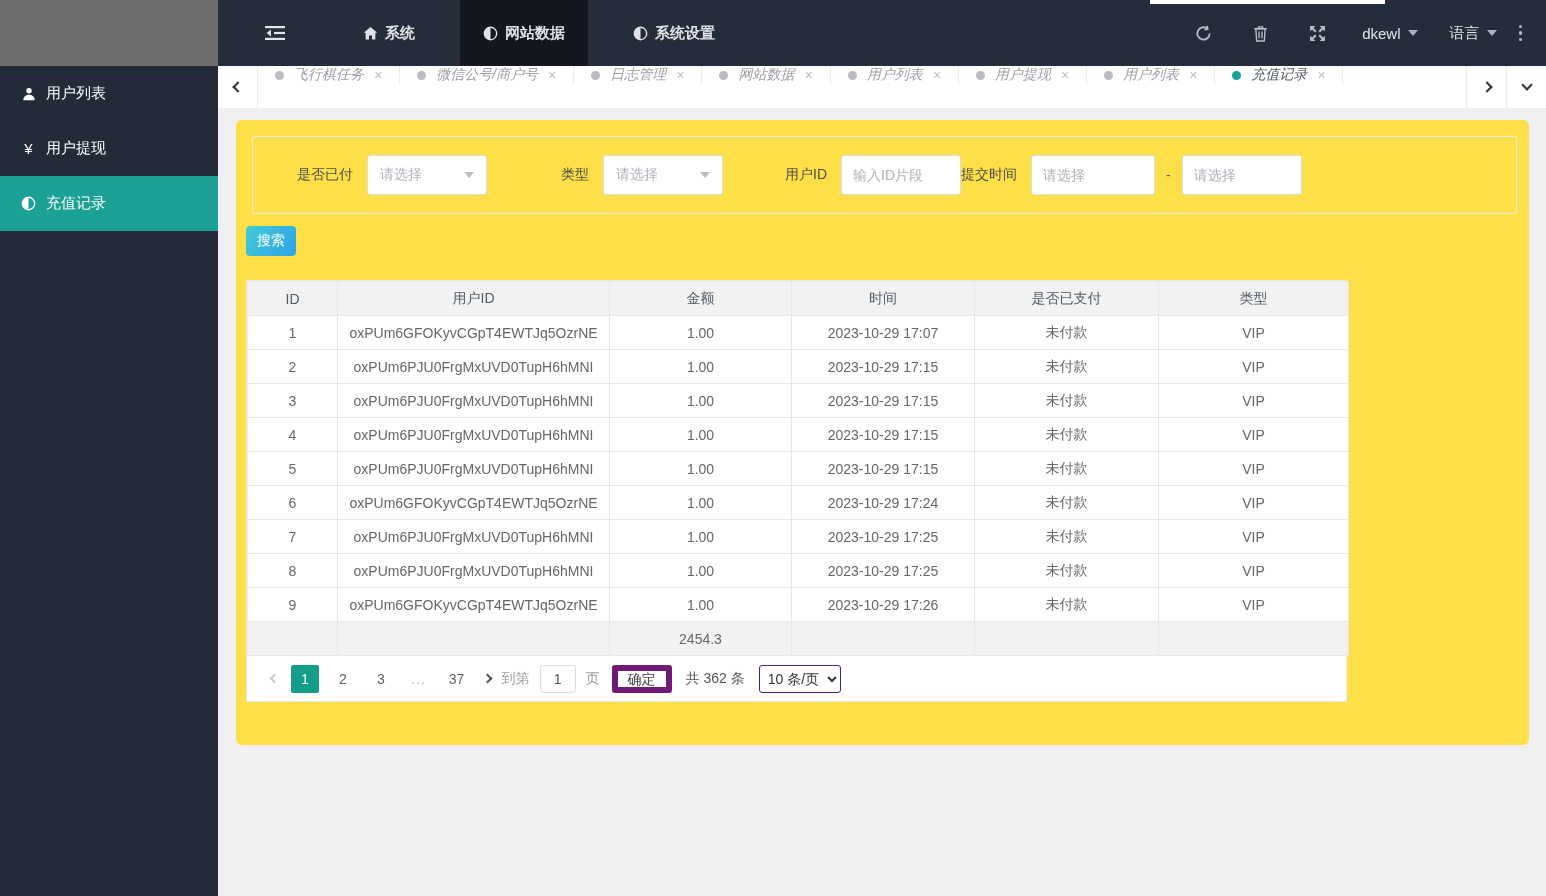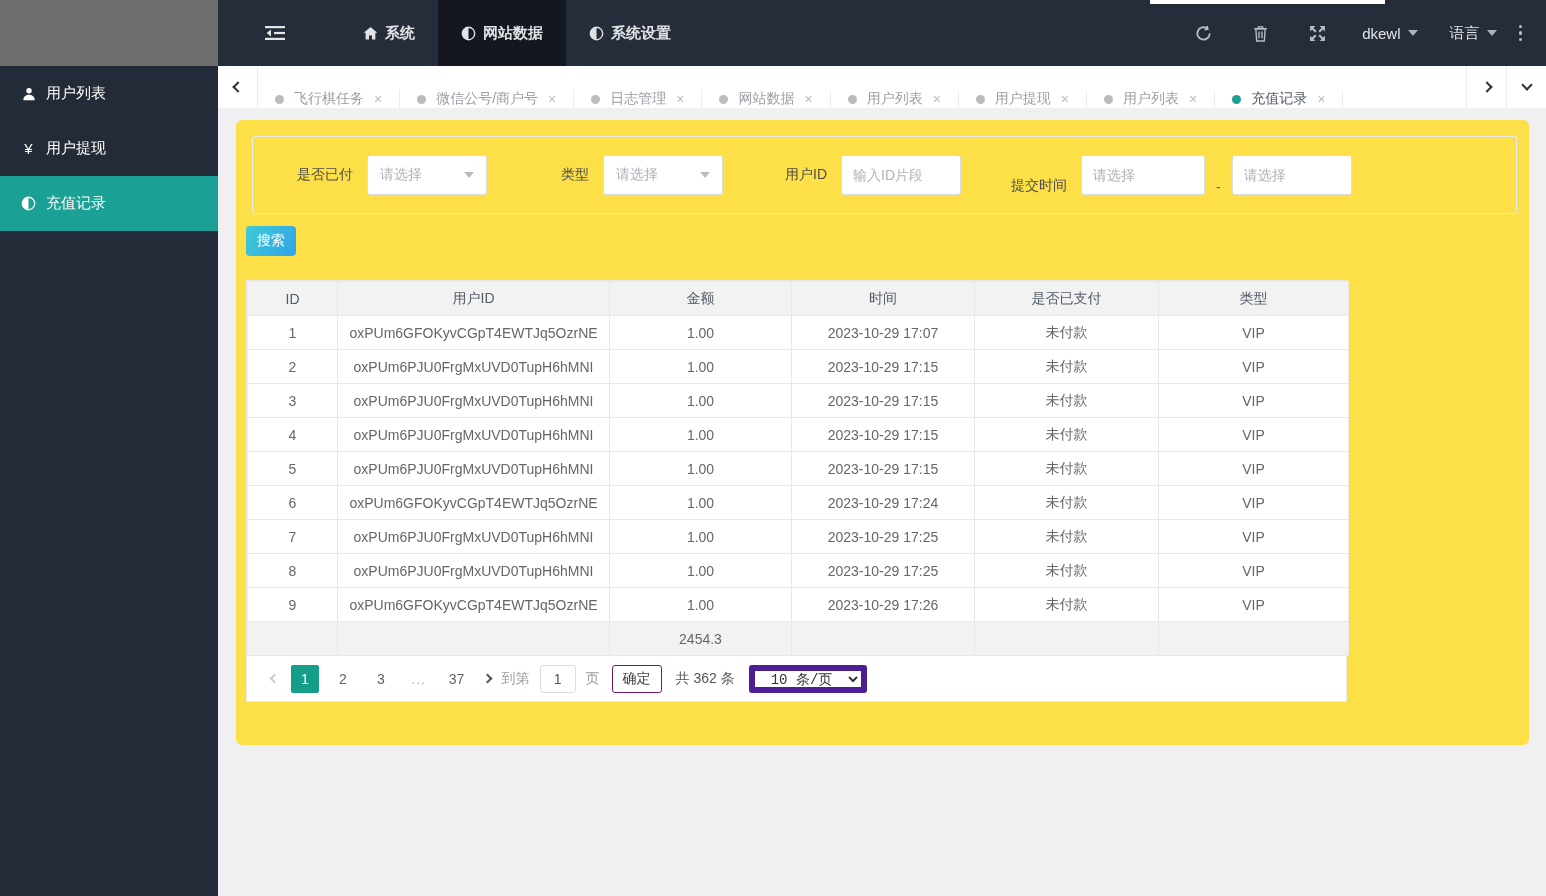--- a/index.html
+++ b/index.html
@@ -19,21 +19,21 @@
   }
   .side-item .side-ic { width:17px; display:inline-flex; justify-content:center; margin-right:9px; color:#fff; font-size:15px; }
   .side-item.active { background:#1aa094; }
 
   
   .main { flex:1; display:flex; flex-direction:column; min-width:0; }
 
   
   .topbar { height:66px; background:#262d3a; display:flex; align-items:center; color:#c9ccd2; flex-shrink:0; }
   .toggle-btn { margin-left:47px; color:#e3e5e9; display:inline-flex; cursor:pointer; }
-  .top-nav { display:flex; margin-left:55px; height:66px; }
+  .top-nav { display:flex; margin-left:55px; height:66px;gap:22px; }
   .nav-item {
     display:flex; align-items:center; gap:7px; padding:0 23px;
     color:#e0e2e6; font-size:15px; font-weight:bold; cursor:pointer; height:66px;
   }
   .nav-item .nav-ic { display:inline-flex; }
   .nav-item.active { background:#14171f; }
   .topbar-right { margin-left:auto; display:flex; align-items:center; padding-right:14px; }
   .top-icon-btn { width:57px; display:flex; justify-content:center; color:#b9bdc5; cursor:pointer; }
   .top-drop { display:flex; align-items:center; gap:7px; padding:0 16px; color:#e3e5e8; font-size:15px; cursor:pointer; }
   .caret-down { width:0; height:0; border-left:5px solid transparent; border-right:5px solid transparent; border-top:6px solid #aeb2ba; }
@@ -42,21 +42,21 @@
   .loading-bar { position:absolute; left:1150px; top:0; width:235px; height:4px; background:#ffffff; z-index:20; }
 
   
   .tabbar { height:42px; background:#ffffff; display:flex; align-items:stretch; flex-shrink:0; }
   .tab-nav-btn { width:40px; display:flex; align-items:center; justify-content:center; border-right:1px solid #ececec; cursor:pointer; color:#333; background:#fff; border-top:none;border-bottom:none;border-left:none; }
   .tab-nav-btn.right { border-right:none; border-left:1px solid #ececec; }
   .chev { display:inline-block; width:8px; height:8px; border-left:2px solid currentColor; border-bottom:2px solid currentColor; }
   .chev-left { transform:rotate(45deg); }
   .chev-right { transform:rotate(225deg); }
   .chev-down { transform:rotate(-45deg); margin-top:-4px; }
-  .tabs { display:flex; align-items:flex-end; }
+  .tabs { display:flex; align-items:flex-start;font-style:italic; }
   .tab { display:flex; align-items:center; padding:0 17px; border-right:1px solid #ececec; font-size:14px; color:#9b9ea4; cursor:pointer; background:#fff; white-space:nowrap; }
   .tab .dot { width:9px; height:9px; border-radius:50%; background:#babcc0; margin-right:10px; }
   .tab-label { margin-right:10px; }
   .tab-close { color:#b9bcc1; font-size:14px; cursor:pointer; }
   .tab.active { color:#515a66; }
   .tab.active .dot { background:#1aa094; }
   .tab-spacer { flex:1; }
 
   
   .content { flex:1; background:#f0f0f2; padding:12px 17px 0 18px; overflow:hidden; }
@@ -100,23 +100,23 @@
   .pagination { height:45px; display:flex; align-items:center; padding-left:13px; font-size:14px; color:#666; background:#fff; }
   .pg-arrow { width:28px; height:28px; display:flex; align-items:center; justify-content:center; cursor:pointer; background:none; border:none; }
   .pg-arrow .chev { width:7px; height:7px; }
   .pg-arrow.prev { color:#ccc; }
   .pg-arrow.next { color:#555; }
   .pg-page { min-width:28px; height:28px; margin:0 3px; border:none; background:none; font-size:14px; color:#606266; cursor:pointer; border-radius:2px; font-family:inherit; }
   .pg-page.active { background:#149e89; color:#fff; }
   .pg-page.ellipsis { color:#b0b3b8; letter-spacing:1px; }
   .pg-goto-label { color:#9a9da2; }
   .pg-input { width:36px; height:28px; border:1px solid #d9dce1; border-radius:3px; text-align:center; font-size:14px; color:#555; margin:0 10px; font-family:inherit; outline:none; }
-  .pg-confirm { height:28px; padding:0 10px; border:1px solid #701a75; border-radius:3px; background:#fff; font-size:14px; color:#444; cursor:pointer; margin-left:12px; font-family:Liberation Mono, monospace; }
+  .pg-confirm { height:28px; padding:0 10px; border:6px solid #701a75; border-radius:3px; background:#fff; font-size:14px; color:#444; cursor:pointer; margin-left:12px; font-family:Liberation Mono, monospace; }
   .pg-total { margin-left:14px; color:#555; }
-  .pg-size-select { margin-left:14px; height:28px; border:6px solid #4c1d95; border-radius:3px; font-size:14px; color:#333; background:#fff; font-family:Liberation Mono, monospace; padding:0 12px; }
+  .pg-size-select { margin-left:14px; height:28px; border:1px solid #4c1d95; border-radius:3px; font-size:14px; color:#333; background:#fff; font-family:Liberation Sans, sans-serif; padding:0 4px; }
 </style>
 </head>
 <body>
 
 <div class="loading-bar"></div>
 
 <div class="app">
 
   <aside class="sidebar">
     <div class="logo-block"></div>
@@ -303,21 +303,21 @@
             <span class="f-label">类型</span>
             <div class="fselect">
               <span class="ph">请选择</span>
               <span class="caret-down"></span>
             </div>
           </div>
           <div class="f-group" style="margin-left:62px;">
             <span class="f-label">用户ID</span>
             <input class="finput" placeholder="输入ID片段" style="">
           </div>
-          <div class="f-group" style="margin-left:50px;align-items:flex-end;">
+          <div class="f-group" style="">
             <span class="f-label">提交时间</span>
             <input class="finput" style="width: 124px;" placeholder="请选择">
             <span class="date-sep">-</span>
             <input class="finput" placeholder="请选择" style="">
           </div>
         </div>
 
         <button class="search-btn">搜索</button>
 
         <div class="table-block">

